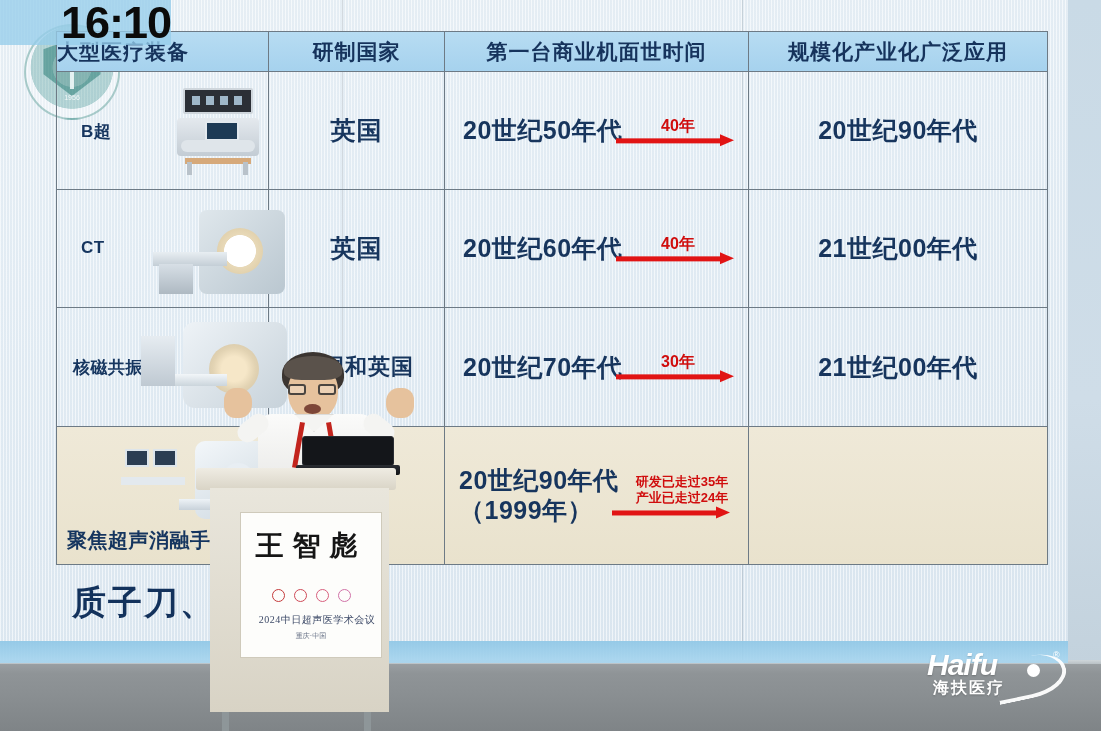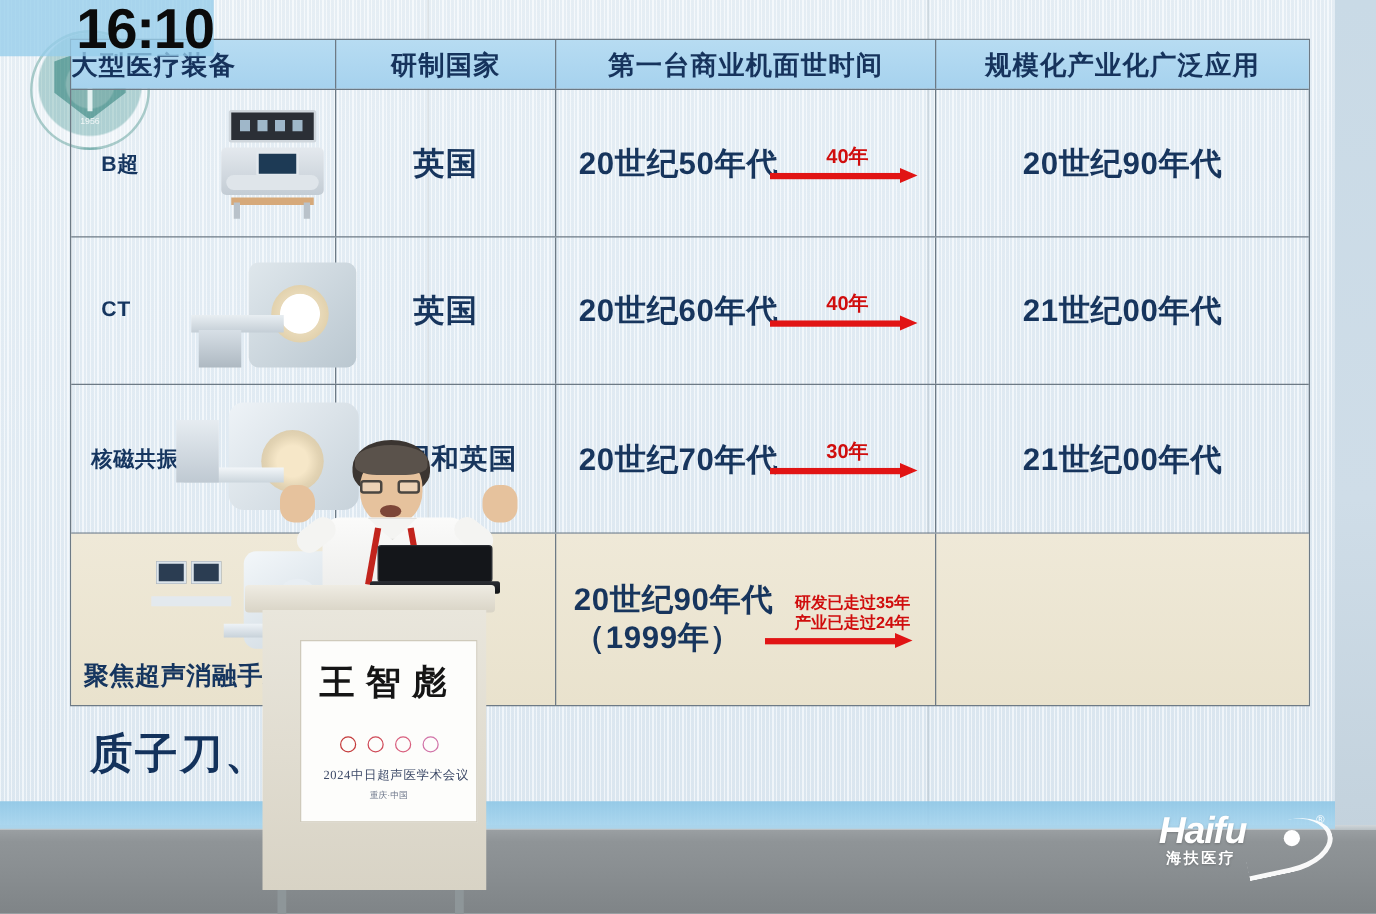--- a/index.html
+++ b/index.html
@@ -203,21 +203,21 @@
   .podium-leg { position:absolute; top:244px; width:7px; height:40px; background:#8e9699; }
 
   
   .haifu { position: absolute; right: 14px; top: 648px; width: 160px; height: 60px; color:#ffffff; }
   .haifu-word { position:absolute; left:0; top:0; font-size:30px; font-weight:700; font-style:italic; letter-spacing:-1px; color:#ffffff; text-shadow: 0 1px 2px rgba(0,0,0,.22); }
   .haifu-reg { position:absolute; left:126px; top:2px; font-size:9px; color:#ffffff; }
   .haifu-dot { position:absolute; left:100px; top:16px; width:13px; height:13px; border-radius:50%; background:#ffffff; }
   .haifu-swoosh { position:absolute; left:68px; top:8px; width:72px; height:42px;
                   border-right: 4px solid #ffffff; border-bottom: 4px solid #ffffff;
                   border-radius: 0 60% 70% 0; transform: rotate(-12deg); opacity:.95; }
-  .haifu-cn { position:absolute; left:6px; top:30px; font-size:12px; font-weight:700; letter-spacing:2px; color:#ffffff; text-shadow: 0 1px 2px rgba(0,0,0,.22); }
+  .haifu-cn { position:absolute; left:6px; top:30px; font-size:16px; font-weight:700; letter-spacing:2px; color:#ffffff; text-shadow: 0 1px 2px rgba(0,0,0,.22); }
 
   
   .seam { position:absolute; top:0; width:1px; height:660px; background:rgba(90,110,125,.22); }
 </style>
 </head>
 <body>
 
 <div id="stage">
 
   <div class="wall-right"></div>

